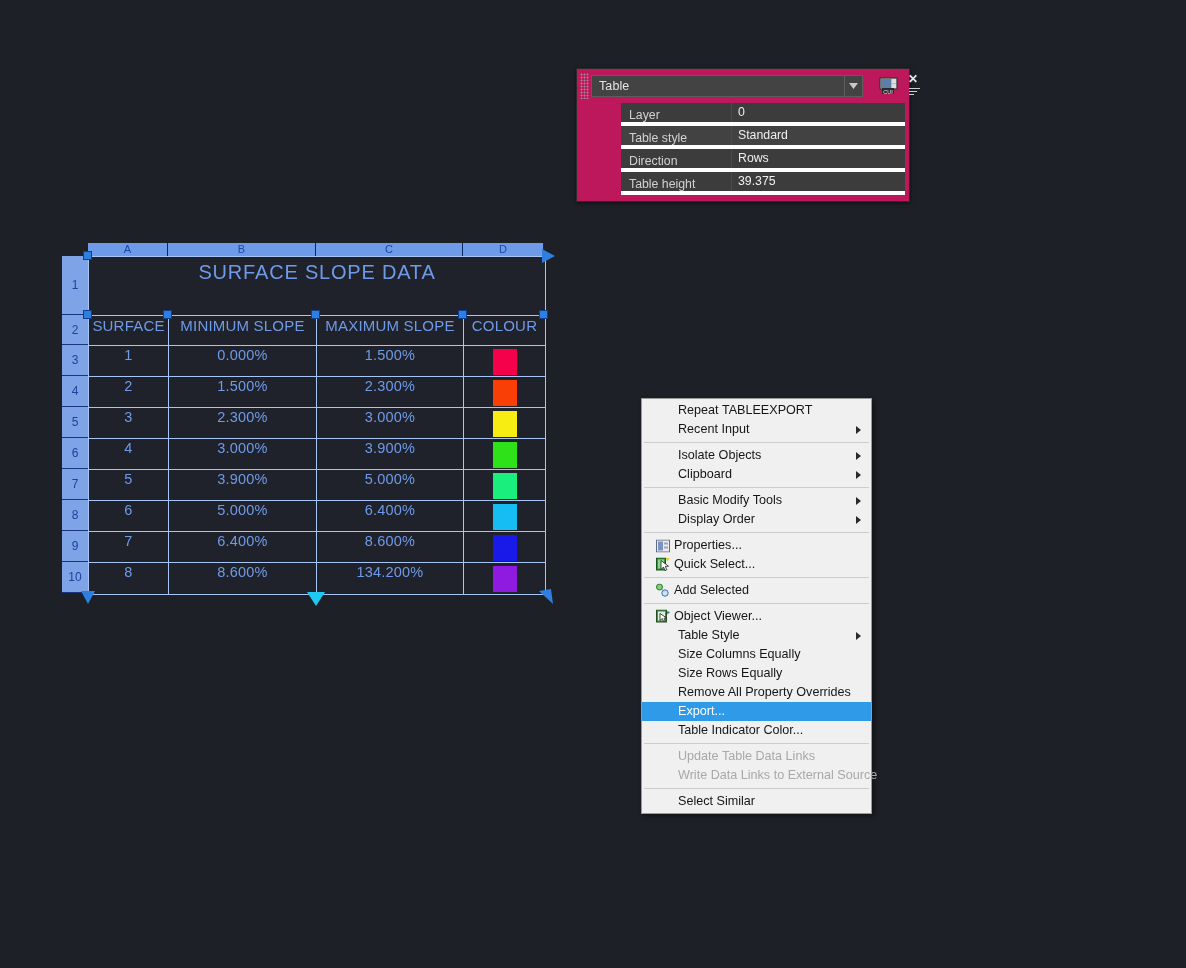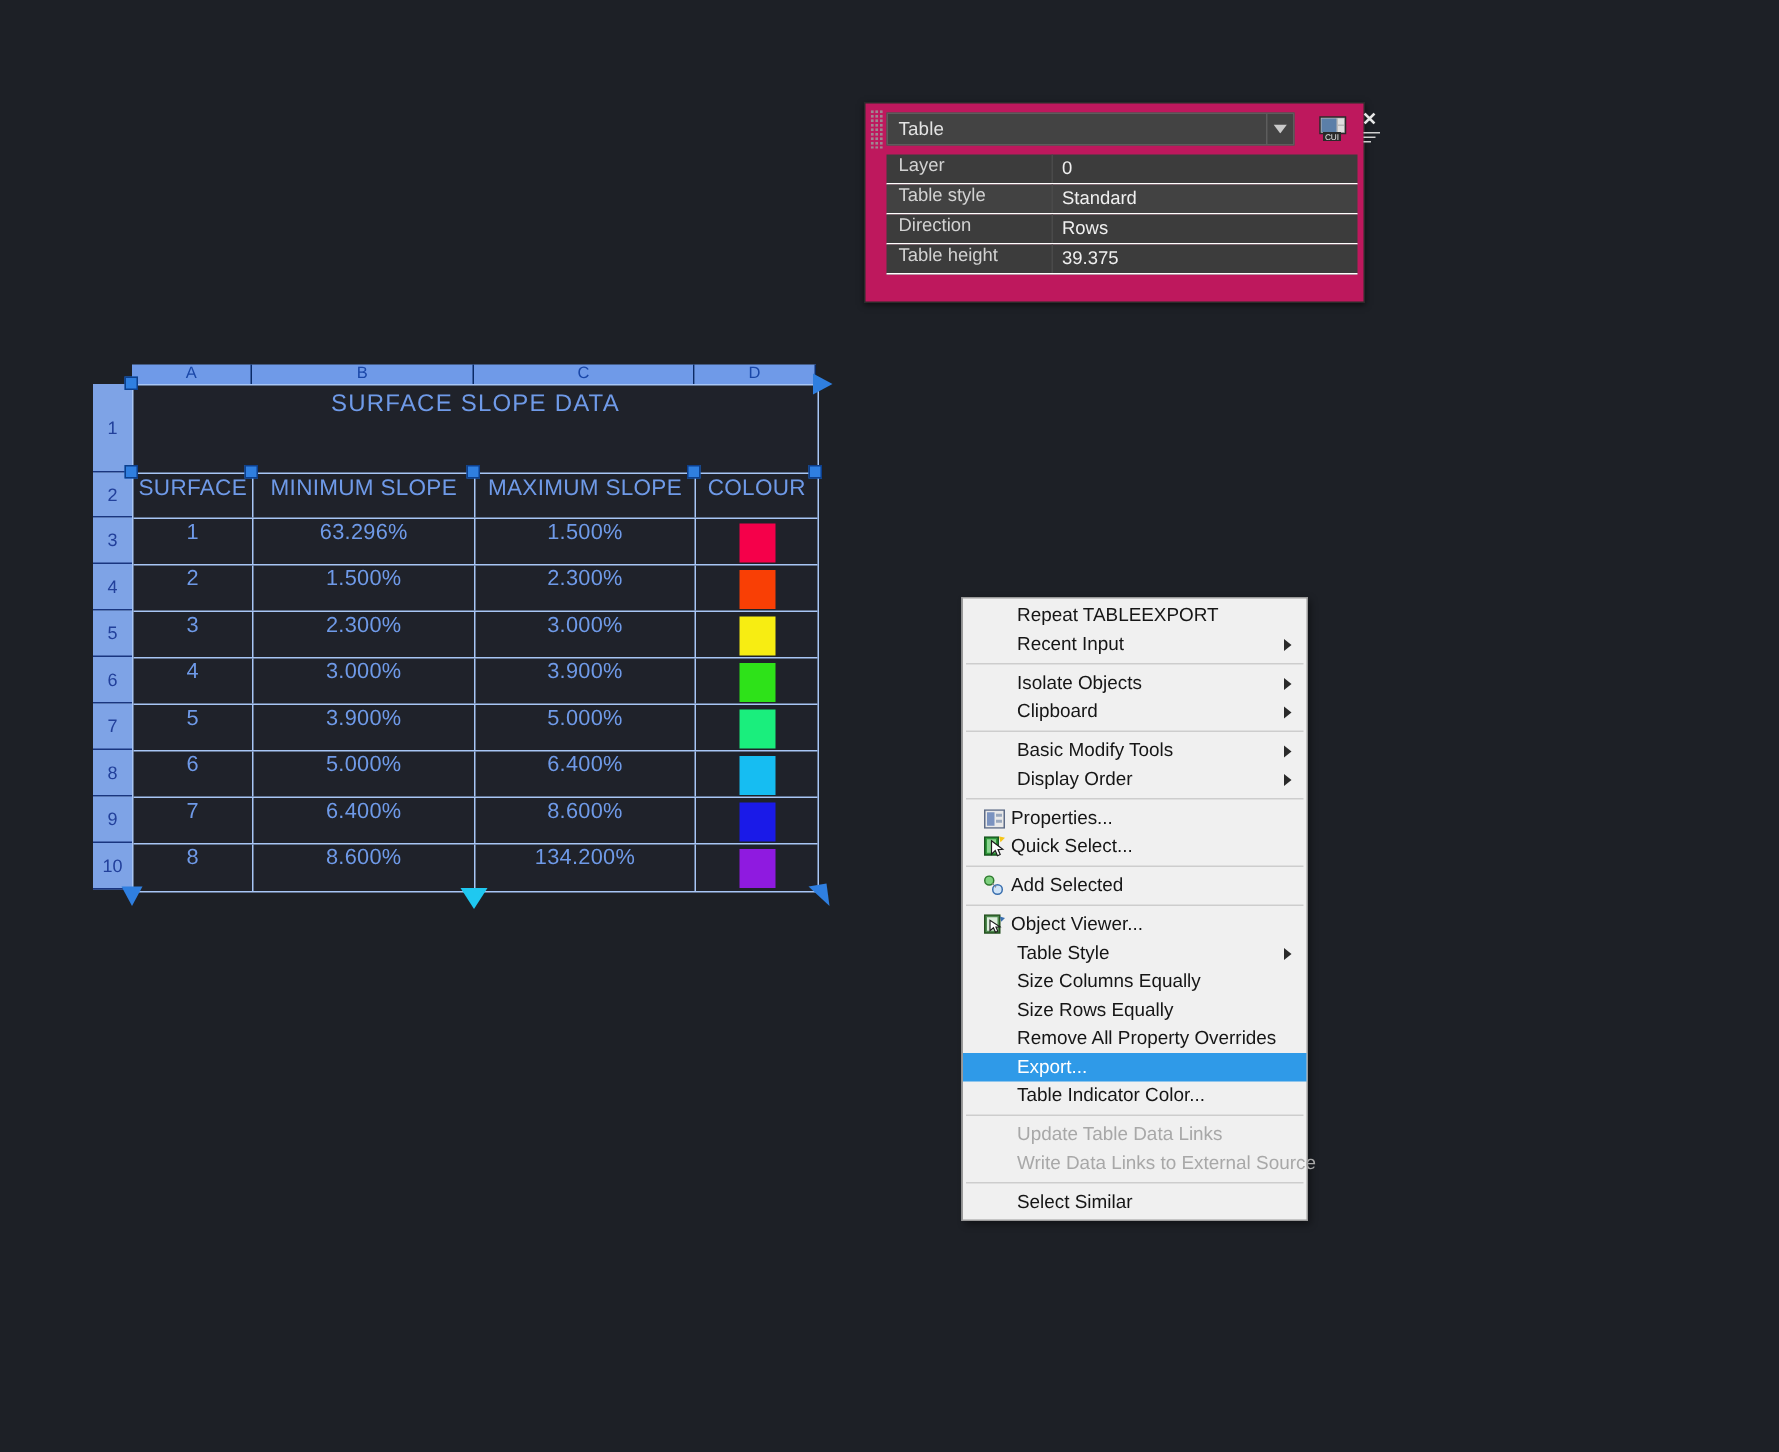--- a/index.html
+++ b/index.html
@@ -131,23 +131,24 @@
   .pp-rows {
     position: absolute;
     left: 14px;
     top: 34px;
     right: 4px;
     bottom: 2px;
   }
   .pp-row {
     height: 19px;
     display: flex;
-    align-items: flex-start;
-    border-bottom: 1px solid #ffffff;
+    align-items: flex-end;
+    border-bottom: 4px solid #ffffff;
     background: #3c3c3c;
+    margin-left: 30px;
   }
   .pp-row.alt { background: #424242; }
   .pp-label {
     width: 110px;
     color: #d2d2d2;
     font-size: 12.3px;
     padding-left: 8px;
     box-sizing: border-box;
     white-space: nowrap;
   }
@@ -226,21 +227,21 @@
     display: flex;
     align-items: flex-start;
     justify-content: center;
     padding-top: 1px;
     font-family: "Liberation Sans", sans-serif;
     letter-spacing: .2px;
     overflow: hidden;
   }
   .td:last-child { border-right: none; }
   .td.title {
-    font-size: 16px;
+    font-size: 20px;
     letter-spacing: .8px;
     padding-top: 4px;
   }
   .td.hdr {
     font-size: 15px;
     letter-spacing: .2px;
   }
   .swatch {
     width: 24px;
     height: 26px;
@@ -422,21 +423,21 @@
           <div class="td title" style="width: 456px;">SURFACE SLOPE DATA</div>
         </div>
         <div class="tr" style="height: 30px;">
           <div class="td hdr" style="width: 80px;">SURFACE</div>
           <div class="td hdr" style="width: 148px;">MINIMUM SLOPE</div>
           <div class="td hdr" style="width: 147px;">MAXIMUM SLOPE</div>
           <div class="td hdr" style="width: 81px;">COLOUR</div>
         </div>
         <div class="tr" style="height: 31px;">
           <div class="td" style="width: 80px;">1</div>
-          <div class="td" style="width: 148px;">63.296%</div>
+          <div class="td" style="width: 148px;">0.000%</div>
           <div class="td" style="width: 147px;">1.500%</div>
           <div class="td" style="width: 81px;">
             <div class="swatch" style="background: rgb(245, 0, 74);"></div>
           </div>
         </div>
         <div class="tr" style="height: 31px;">
           <div class="td" style="width: 80px;">2</div>
           <div class="td" style="width: 148px;">1.500%</div>
           <div class="td" style="width: 147px;">2.300%</div>
           <div class="td" style="width: 81px;">

